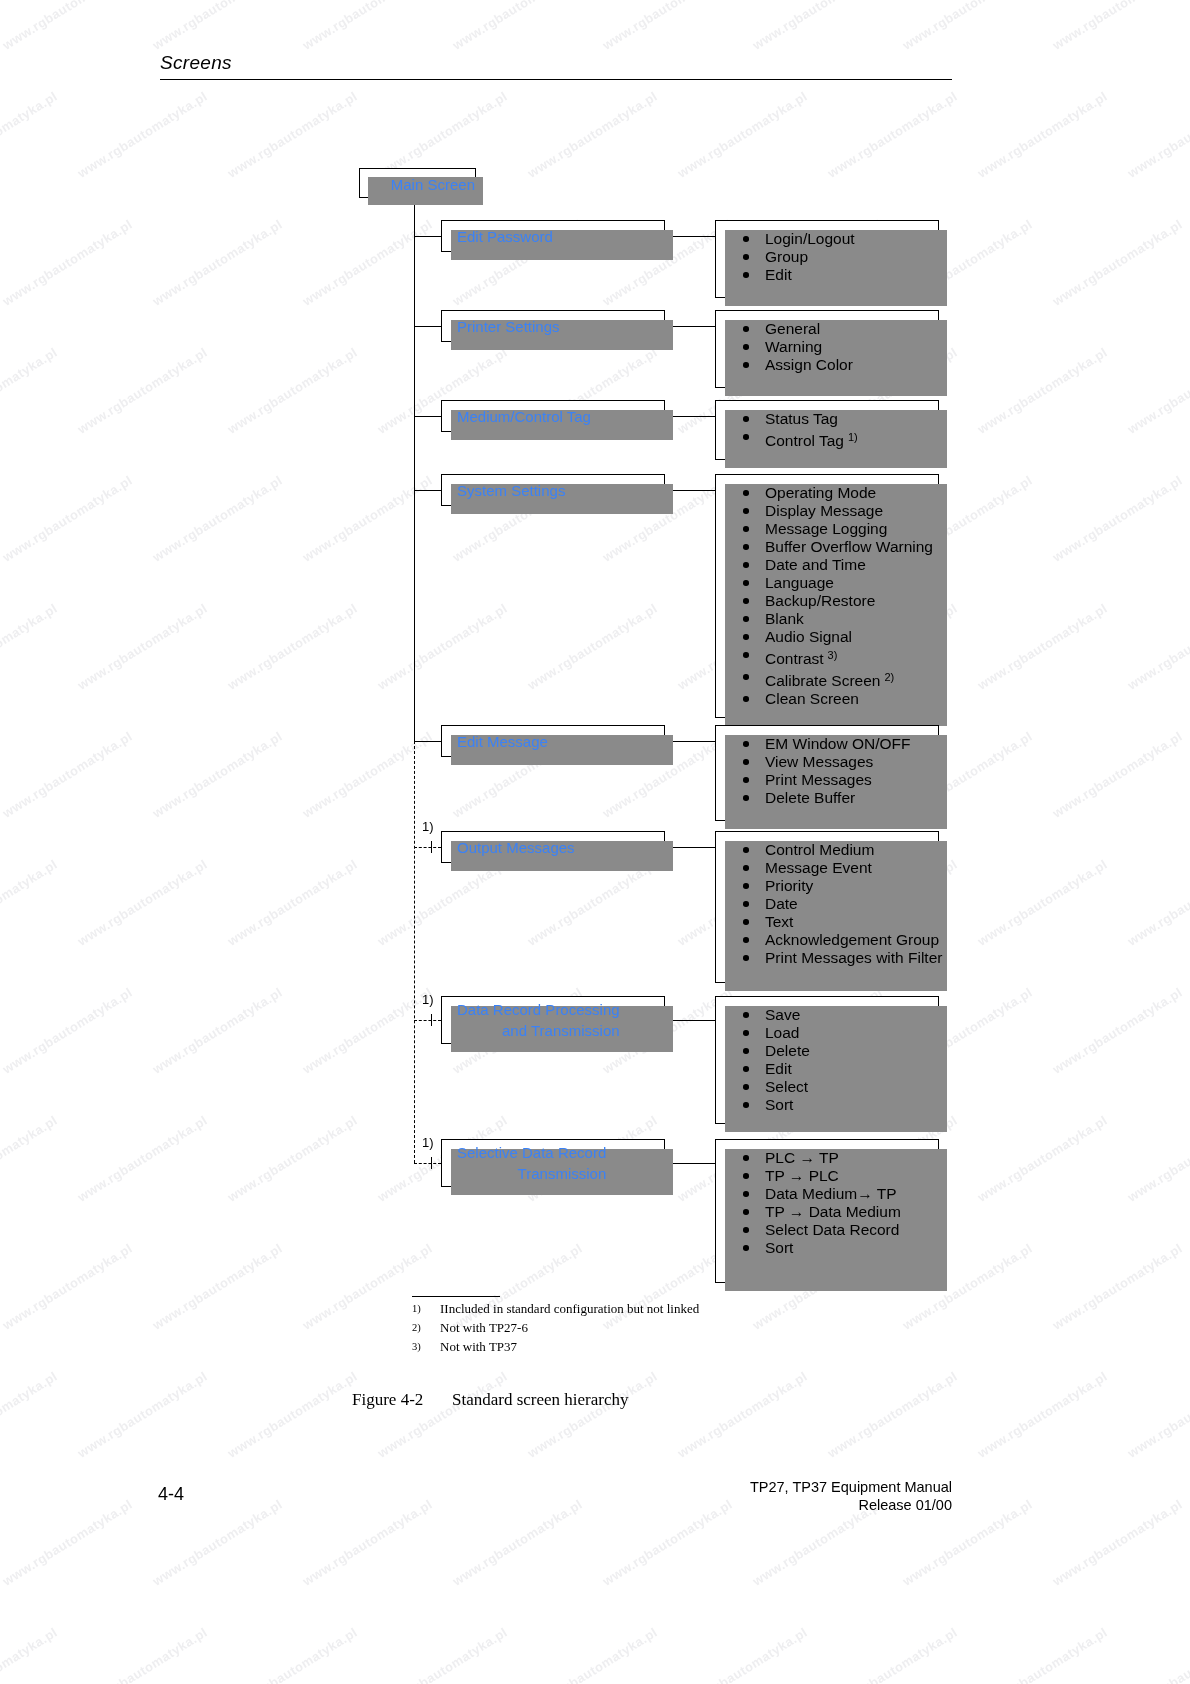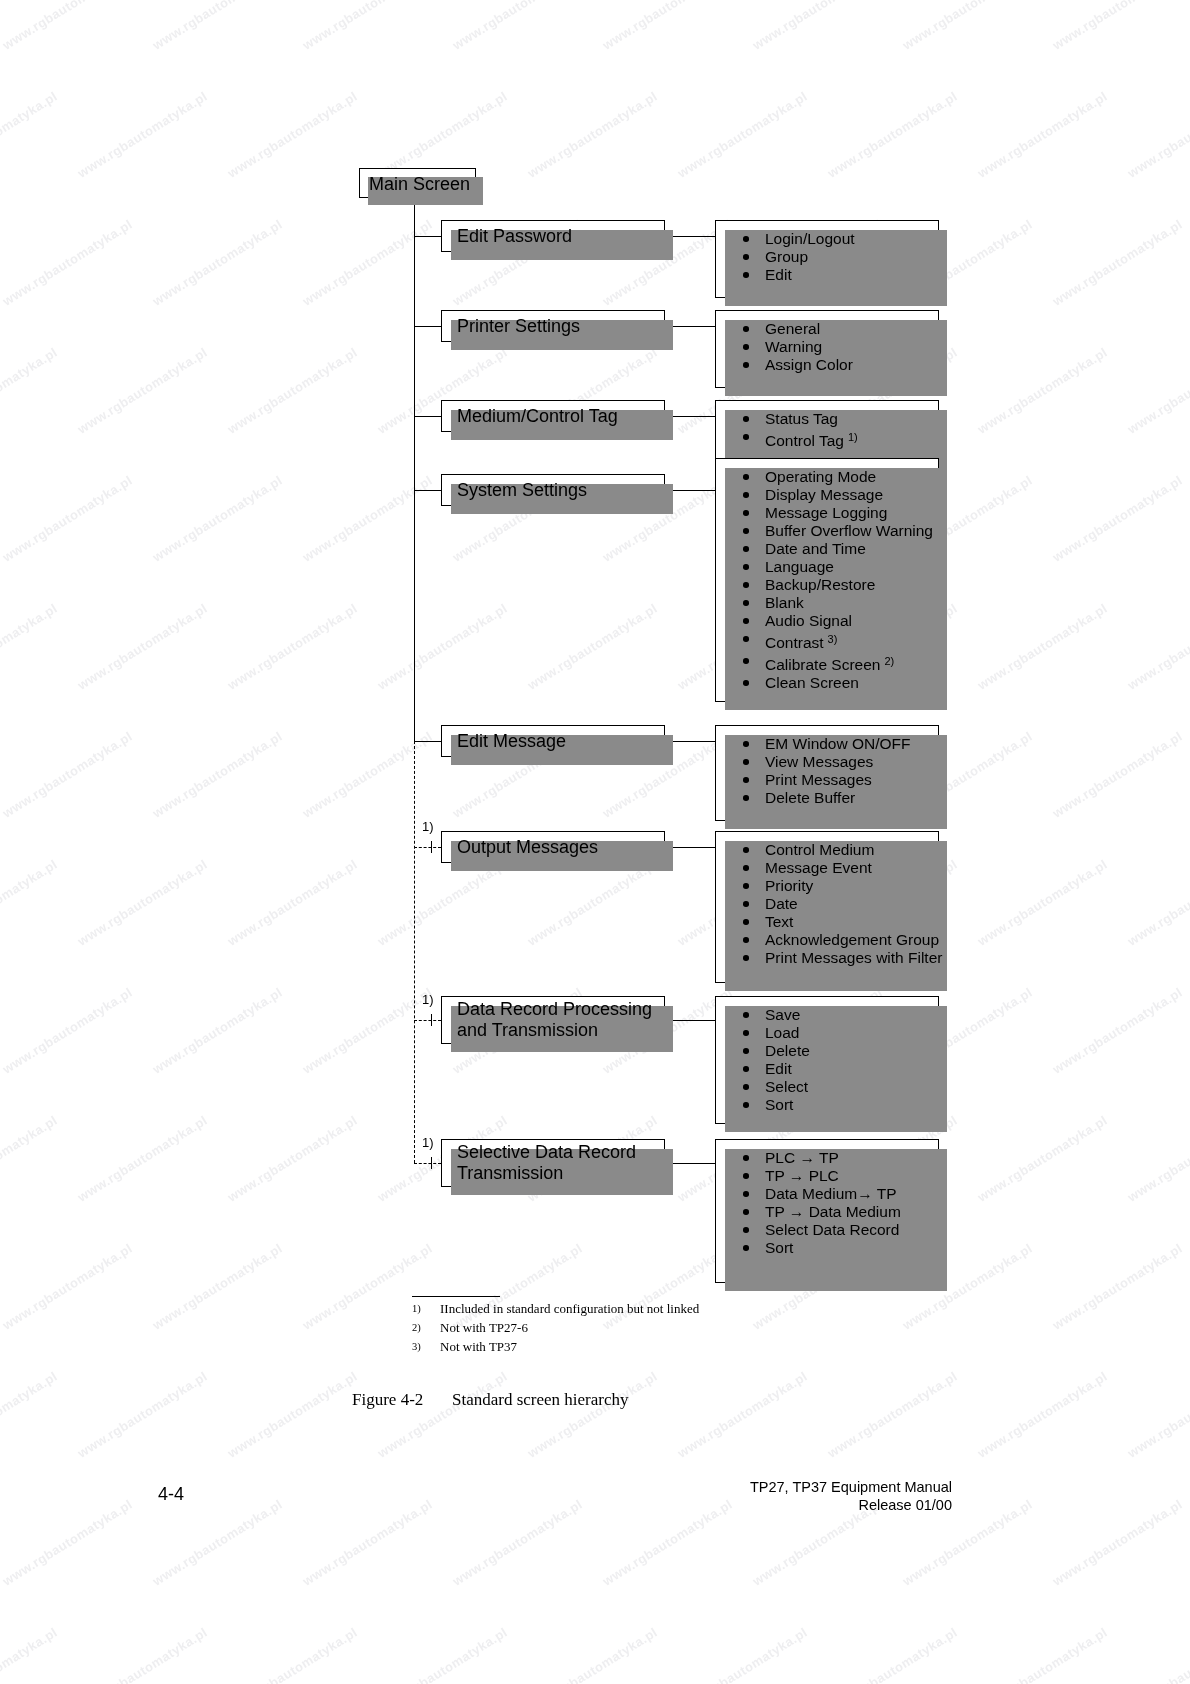--- a/index.html
+++ b/index.html
@@ -80,24 +80,25 @@
     content: "";
     position: absolute;
     left: 9px;
     top: 9px;
     width: 100%;
     height: 100%;
     background: #8a8a8a;
     z-index: -1;
   }
   .node .node-label {
-    font-size: 18px;
+    font-size: 15px;
     line-height: 21px;
-    color: #000000;
+    color: #3b82f6;
     white-space: pre-line;
+    text-align: right;
   }
 
   
   .node-main {
     left: 359px;
     top: 168px;
     width: 117px;
     height: 30px;
     padding: 5px 0 0 9px;
   }
@@ -349,20 +350,24 @@
     <div class="wm" style="left: 375px; top: 1704px;">www.rgbautomatyka.pl</div>
     <div class="wm" style="left: 525px; top: 1704px;">www.rgbautomatyka.pl</div>
     <div class="wm" style="left: 675px; top: 1704px;">www.rgbautomatyka.pl</div>
     <div class="wm" style="left: 825px; top: 1704px;">www.rgbautomatyka.pl</div>
     <div class="wm" style="left: 975px; top: 1704px;">www.rgbautomatyka.pl</div>
     <div class="wm" style="left: 1125px; top: 1704px;">www.rgbautomatyka.pl</div>
   </div>
 
 <div id="page">
 
+  <div id="running-head">
+    <div class="rh-text">Screens</div>
+    <div class="rh-rule"></div>
+  </div>
 
   <div id="diagram">
 
     <div class="node node-main">
       <div class="node-label">Main Screen</div>
     </div>
 
     <div id="connectors">
         <div class="ln ln-h" style="left: 673px; top: 236px; width: 42px;"></div>
         <div class="ln ln-h" style="left: 414px; top: 236px; width: 27px;"></div>
@@ -415,21 +420,21 @@
         </div>
         <div class="node node-list" style="top: 400px; min-height: 60px;">
           <ul>
             <li><span class="blt"></span><span>Status Tag</span></li>
             <li><span class="blt"></span><span>Control Tag</span><sup>1)</sup></li>
           </ul>
         </div>
         <div class="node node-l1" style="top: 474px; height: 32px;">
           <div class="node-label">System Settings</div>
         </div>
-        <div class="node node-list" style="top: 458px; min-height: 242px;">
+        <div class="node node-list" style="top: 474px; min-height: 242px;">
           <ul>
             <li><span class="blt"></span><span>Operating Mode</span></li>
             <li><span class="blt"></span><span>Display Message</span></li>
             <li><span class="blt"></span><span>Message Logging</span></li>
             <li><span class="blt"></span><span>Buffer Overflow Warning</span></li>
             <li><span class="blt"></span><span>Date and Time</span></li>
             <li><span class="blt"></span><span>Language</span></li>
             <li><span class="blt"></span><span>Backup/Restore</span></li>
             <li><span class="blt"></span><span>Blank</span></li>
             <li><span class="blt"></span><span>Audio Signal</span></li>

